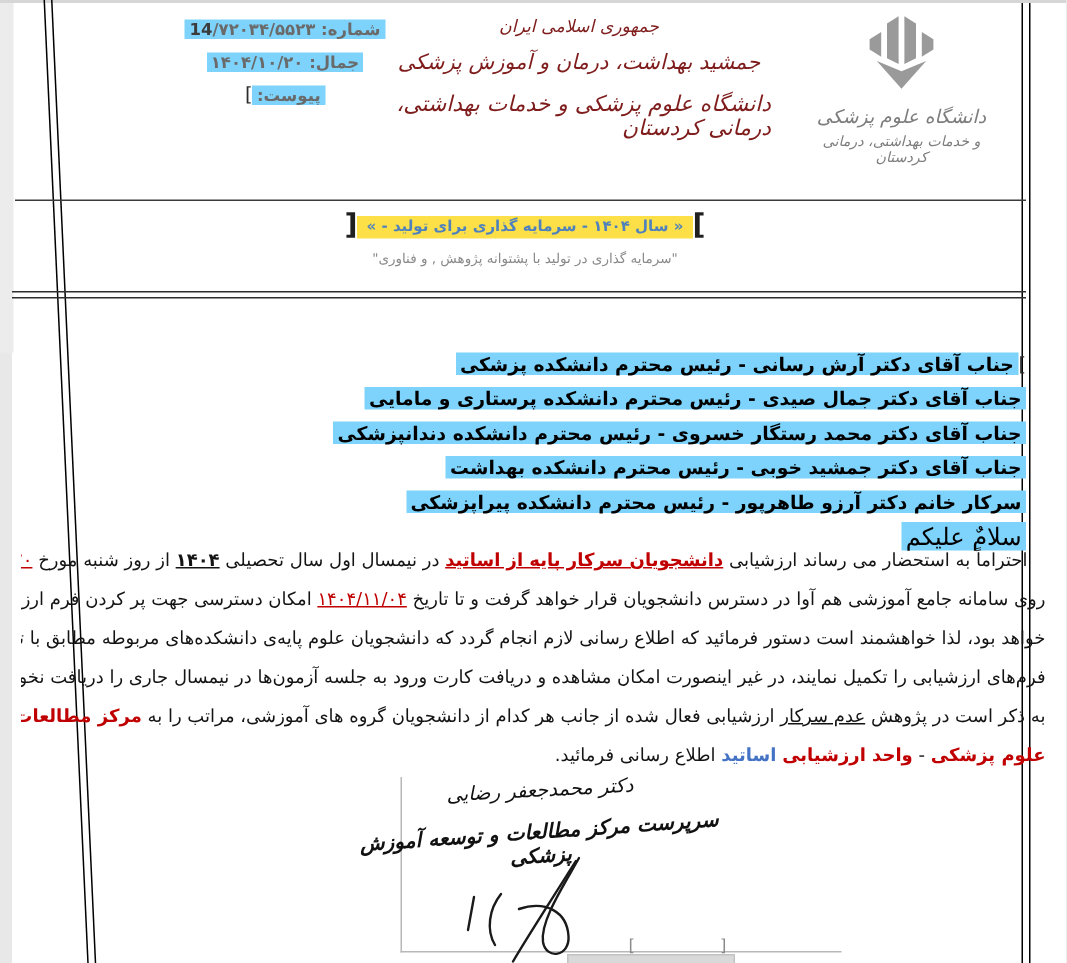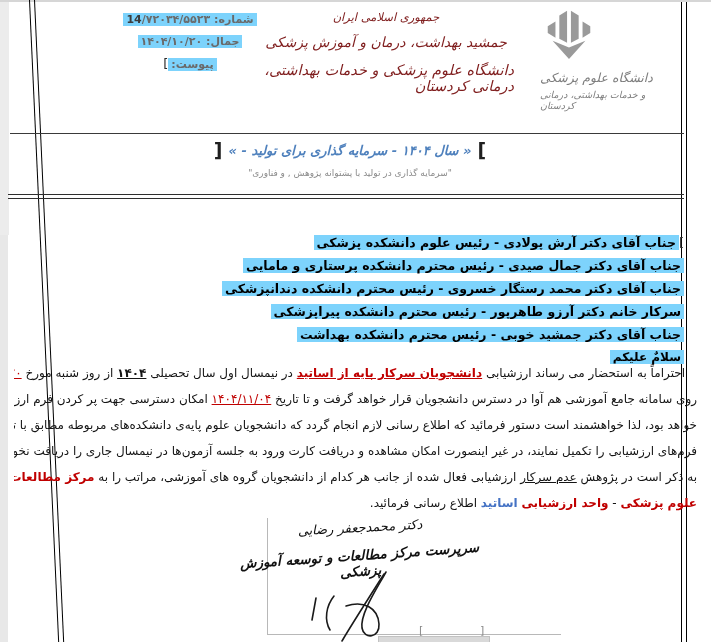--- a/index.html
+++ b/index.html
@@ -21,34 +21,34 @@
   .fields .row{margin-bottom:7px;line-height:15px;}
   .fields .num14{color:#3c3c3c;}
   .bracket{color:#2b2b2b;font-weight:normal;font-size:13px;}
   
   .hdr-center{position:absolute;left:258px;top:10px;width:256px;text-align:center;
               font-style:italic;color:#7f1d1d;}
   .hdr-c1{font-size:11.5px;margin-bottom:10px;}
   .hdr-c2{font-size:14px;margin-bottom:12px;}
   .hdr-c3{font-size:14.5px;text-align:right;}
   
-  .logo-box{position:absolute;left:540px;top:4px;width:122px;text-align:left;color:#7d7d7d;font-style:italic;}
+  .logo-box{position:absolute;left:540px;top:4px;width:122px;text-align:center;color:#7d7d7d;font-style:italic;}
   .logo-cap1{font-size:12.5px;margin-top:4px;}
   .logo-cap2{font-size:9.5px;margin-top:4px;}
   
   .slogan{position:absolute;left:40px;top:139px;width:620px;text-align:center;}
   .slogan .big-bracket{font-size:19px;color:#1f1f1f;font-weight:bold;vertical-align:-2px;}
-  .slogan .txt{background:#ffffff;color:#4f81bd;font-weight:bold;font-size:13px;padding:2px 6px;font-style:italic;}
+  .slogan .txt{background:#fde047;color:#4f81bd;font-weight:bold;font-size:10px;padding:2px 6px;}
   .sub-slogan{position:absolute;left:40px;top:168px;width:620px;text-align:center;
               font-size:9px;color:#8a8a8a;}
   
   .recipients{position:absolute;right:27px;top:231px;width:600px;text-align:right;
               font-size:12.5px;font-weight:bold;color:#000;}
   .recipients .rline{line-height:23px;height:23px;}
-  .greeting{font-weight:bold;font-size:12px;}
+  .greeting{font-weight:normal;font-size:16px;}
   
   .body-block{position:absolute;left:14px;top:360px;width:683px;color:#141414;font-size:12px;}
   .bline{height:26px;line-height:26px;white-space:nowrap;overflow:hidden;
          text-align:justify;text-align-last:justify;}
   .bline.first{padding-right:12px;}
   .bline.last{text-align:center;text-align-last:right;}
   .red{color:#c00000;font-weight:bold;}
   .redu{color:#c00000;font-weight:bold;text-decoration:underline;}
   .redu-n{color:#c00000;text-decoration:underline;}
   .blue{color:#4472c4;font-weight:bold;}
@@ -112,25 +112,25 @@
   <div class="hr1"></div>
 
   <div class="slogan">
     <span class="big-bracket" dir="ltr">[</span><span class="txt">« سال ۱۴۰۴ - سرمایه گذاری برای تولید - »</span><span class="big-bracket" dir="ltr">]</span>
   </div>
   <div class="sub-slogan">"سرمایه گذاری در تولید با پشتوانه پژوهش , و فناوری"</div>
 
   <div class="hr2"></div>
 
   <div class="recipients">
-    <div class="rline"><span class="bracket" dir="ltr">[</span><span class="hl">جناب آقای دکتر آرش پولادی - رئیس علوم دانشکده پزشکی</span></div>
+    <div class="rline"><span class="bracket" dir="ltr">[</span><span class="hl">جناب آقای دکتر آرش رسانی - رئیس محترم دانشکده پزشکی</span></div>
     <div class="rline"><span class="hl">جناب آقای دکتر جمال صیدی - رئیس محترم دانشکده پرستاری و مامایی</span></div>
     <div class="rline"><span class="hl">جناب آقای دکتر محمد رستگار خسروی - رئیس محترم دانشکده دندانپزشکی</span></div>
+    <div class="rline"><span class="hl">جناب آقای دکتر جمشید خوبی - رئیس محترم دانشکده بهداشت</span></div>
     <div class="rline"><span class="hl">سرکار خانم دکتر آرزو طاهرپور - رئیس محترم دانشکده پیراپزشکی</span></div>
-    <div class="rline"><span class="hl">جناب آقای دکتر جمشید خوبی - رئیس محترم دانشکده بهداشت</span></div>
     <div class="rline greeting"><span class="hl">سلامٌ علیکم</span></div>
   </div>
 
   <div class="body-block">
     <div class="bline first"><span>احتراماً به استحضار می رساند ارزشیابی </span><span class="redu">دانشجویان سرکار پایه از اساتید</span><span> در نیمسال اول سال تحصیلی </span><span class="bu">۱۴۰۴</span><span> از روز شنبه مورخ </span><span class="redu-n">۱۴۰۴/۱۰/۲۰</span></div>
     <div class="bline"><span>روی سامانه جامع آموزشی هم آوا در دسترس دانشجویان قرار خواهد گرفت و تا تاریخ </span><span class="redu-n">۱۴۰۴/۱۱/۰۴</span><span> امکان دسترسی جهت پر کردن فرم ارزشیابی فراهم</span></div>
     <div class="bline"><span>خواهد بود، لذا خواهشمند است دستور فرمائید که اطلاع رسانی لازم انجام گردد که دانشجویان علوم پایه‌ی دانشکده‌های مربوطه مطابق با تاریخ های اعلامی</span></div>
     <div class="bline"><span>فرم‌های ارزشیابی را تکمیل نمایند، در غیر اینصورت امکان مشاهده و دریافت کارت ورود به جلسه آزمون‌ها در نیمسال جاری را دریافت نخواهند نمود. لازم</span></div>
     <div class="bline"><span>به ذکر است در پژوهش </span><span class="u">عدم سرکار</span><span> ارزشیابی فعال شده از جانب هر کدام از دانشجویان گروه های آموزشی، مراتب را به </span><span class="red">مرکز مطالعات و توسعه آموزش</span></div>
     <div class="bline last"><span class="red">علوم پزشکی</span><span> - </span><span class="red">واحد ارزشیابی</span><span> </span><span class="blue">اساتید</span><span> اطلاع رسانی فرمائید.</span></div>

